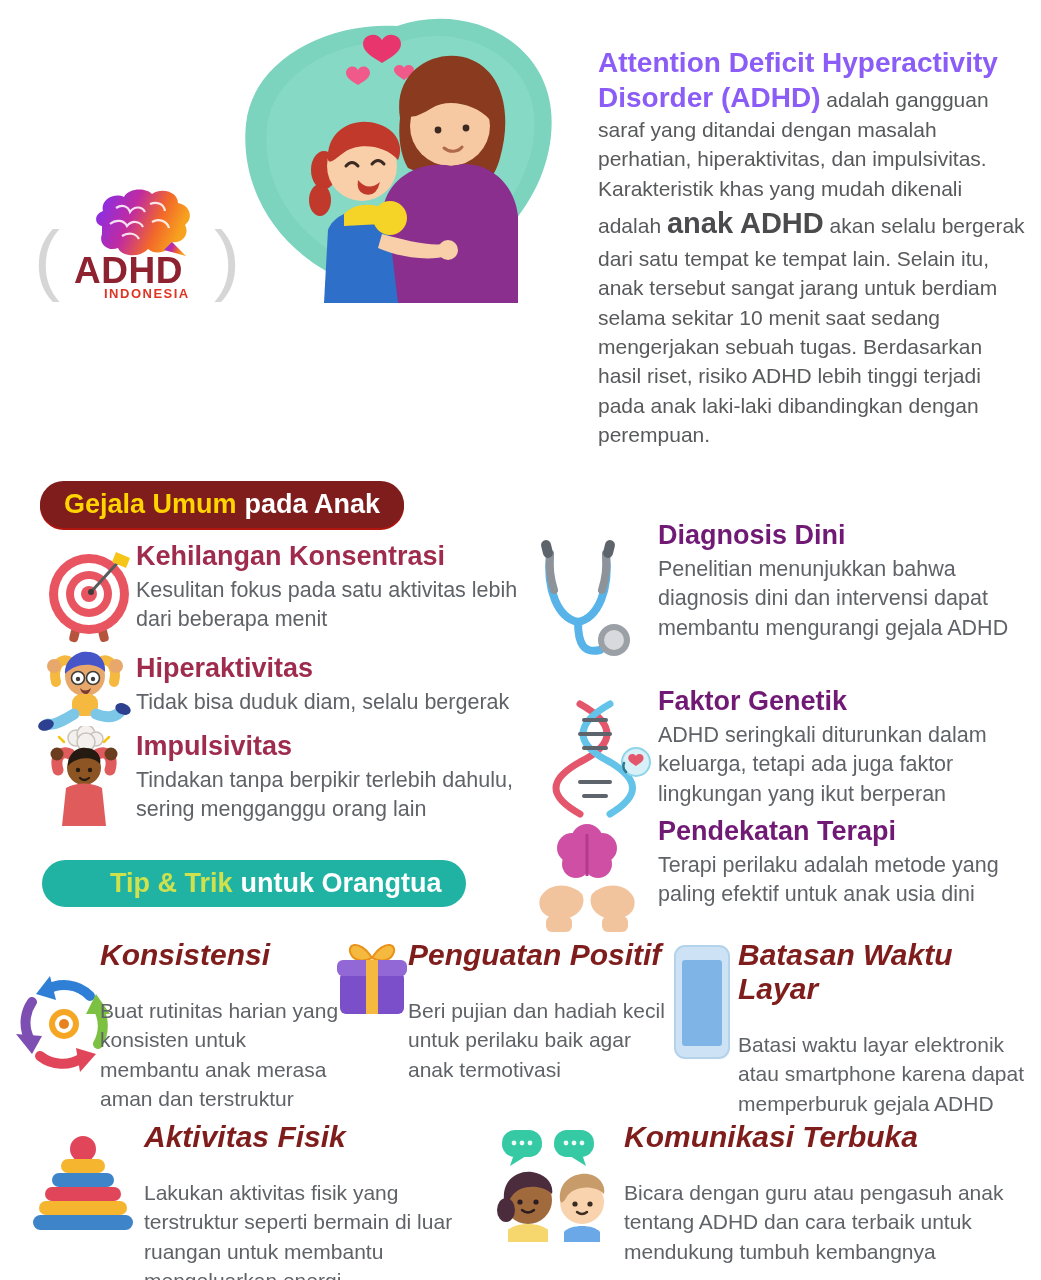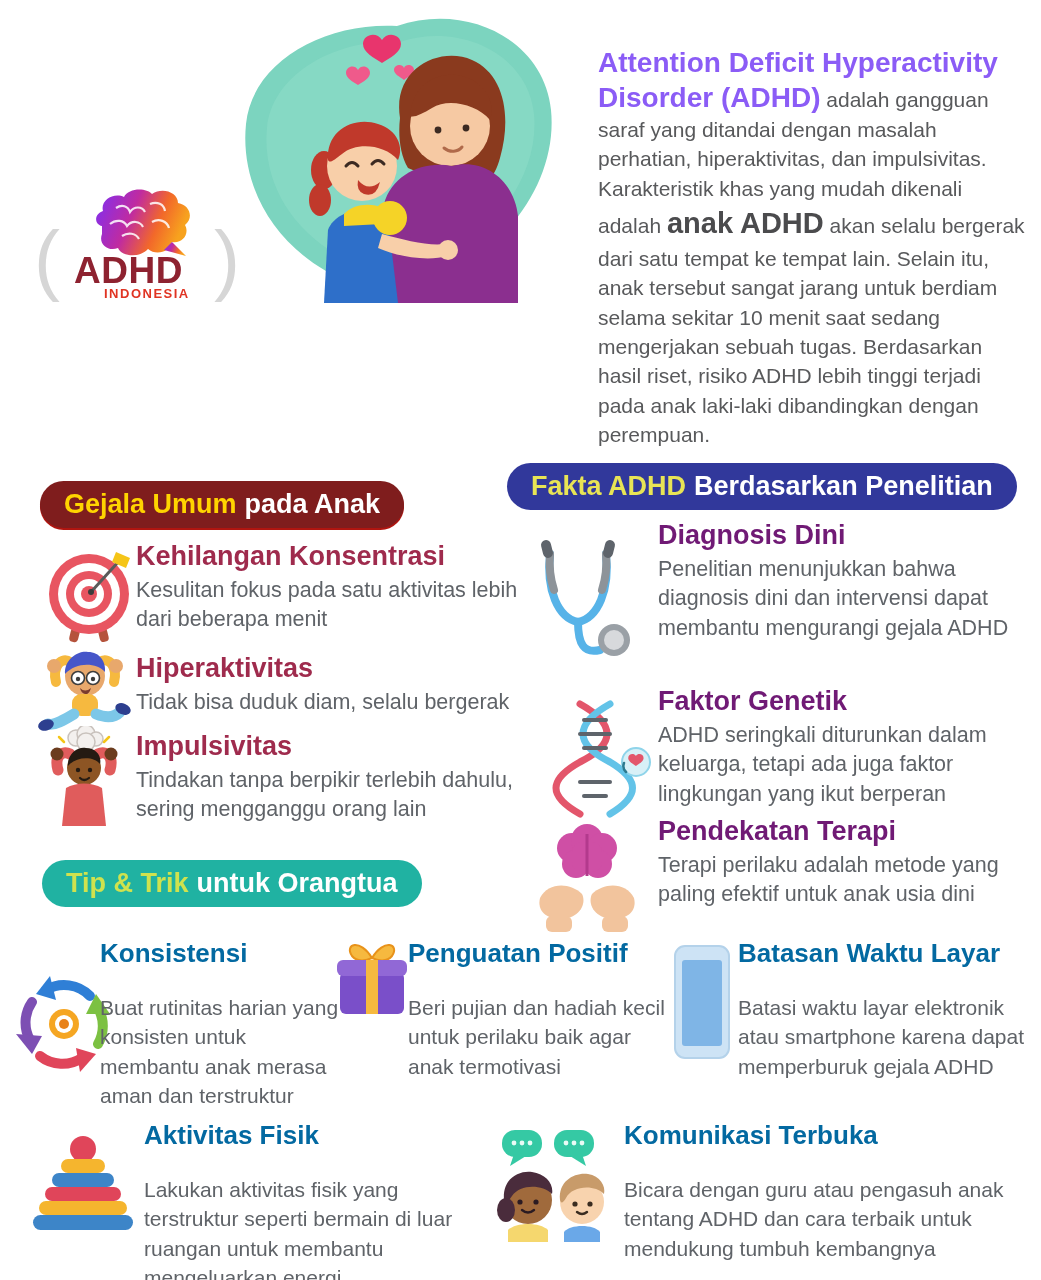--- a/index.html
+++ b/index.html
@@ -23,28 +23,28 @@
   .main-title{left:40px;top:316px;font-size:47px;font-weight:bold;color:#3b3b3a;line-height:1.2;letter-spacing:-0.5px;}
 
   
   .badge{border-radius:28px;padding:8px 24px;font-size:27px;font-weight:bold;white-space:nowrap;width:max-content;}
   .badge .part1{margin-right:8px;}
   .badge-red{left:40px;top:481px;background:#7f1d1d;box-shadow:0 2px 0 #b01510;}
   .badge-red .part1{color:#ffd400;} .badge-red .part2{color:#ffffff;}
   .badge-blue{left:507px;top:463px;background:#31389b;}
   .badge-blue .part1{color:#e8e455;} .badge-blue .part2{color:#ffffff;}
   .badge-teal{left:42px;top:860px;background:#20b2a2;}
-  .badge-teal .part1{color:#cfe24e;} .badge-teal .part2{color:#ffffff;}
+  .badge-teal .part1{color:#cfe24e;margin-left:44px;} .badge-teal .part2{color:#ffffff;}
 
   
   .item-title{font-weight:bold;margin:0 0 4px 0;}
   .item-body{color:#5f6368;font-size:21.5px;line-height:1.37;margin:0;}
   .sym .item-title{color:#9f2b4d;font-size:27px;}
   .fact .item-title{color:#701a75;font-size:27px;}
-  .tip .item-title{color:#0369a1;font-size:26px;}
+  .tip .item-title{color:#7f1d1d;font-size:30px;font-style:italic;}
   .tip .item-body{font-size:21px;line-height:1.4;margin-top:24px;}
 </style>
 </head>
 <body>
 
 <div class="canvas">
 
   <div class="abs logo">
     <span class="paren l">(</span>
     <span class="paren r">)</span>
@@ -178,23 +178,20 @@
     <circle cx="36" cy="44" r="2.2" fill="#241a12"></circle>
     <circle cx="48" cy="44" r="2.2" fill="#241a12"></circle>
     <path d="M38,52 q4,4 9,0" stroke="#241a12" stroke-width="2.2" fill="none" stroke-linecap="round"></path>
     <path fill="#e05c5c" d="M24,62 C34,56 50,56 60,62 L64,100 L20,100 Z"></path>
   </svg>
   <div class="abs sym" style="left:136px;top:731px;width:440px">
     <p class="item-title">Impulsivitas</p>
     <p class="item-body">Tindakan tanpa berpikir terlebih dahulu, sering mengganggu orang lain</p>
   </div>
 
-  <div class="abs badge badge-blue">
-    <span class="part1">Fakta ADHD</span><span class="part2">Berdasarkan Penelitian</span>
-  </div>
 
   <svg class="abs" style="left:520px;top:532px" width="118" height="138" viewBox="0 0 118 138">
     <path d="M30,22 C26,58 38,86 58,90 C78,86 90,58 86,22" stroke="#57b3e8" stroke-width="8" fill="none" stroke-linecap="round"></path>
     <path d="M30,22 C29,34 30,46 34,58" stroke="#8d9399" stroke-width="8" fill="none" stroke-linecap="round"></path>
     <path d="M86,22 C87,34 86,46 82,58" stroke="#8d9399" stroke-width="8" fill="none" stroke-linecap="round"></path>
     <rect x="22" y="8" width="10" height="18" rx="5" fill="#5e646b" transform="rotate(-14 27 17)"></rect>
     <rect x="84" y="8" width="10" height="18" rx="5" fill="#5e646b" transform="rotate(14 89 17)"></rect>
     <path d="M58,90 C58,112 64,122 80,118" stroke="#57b3e8" stroke-width="8" fill="none" stroke-linecap="round"></path>
     <circle cx="94" cy="108" r="16" fill="#9aa0a6"></circle>
     <circle cx="94" cy="108" r="10" fill="#d7d9dc"></circle>

